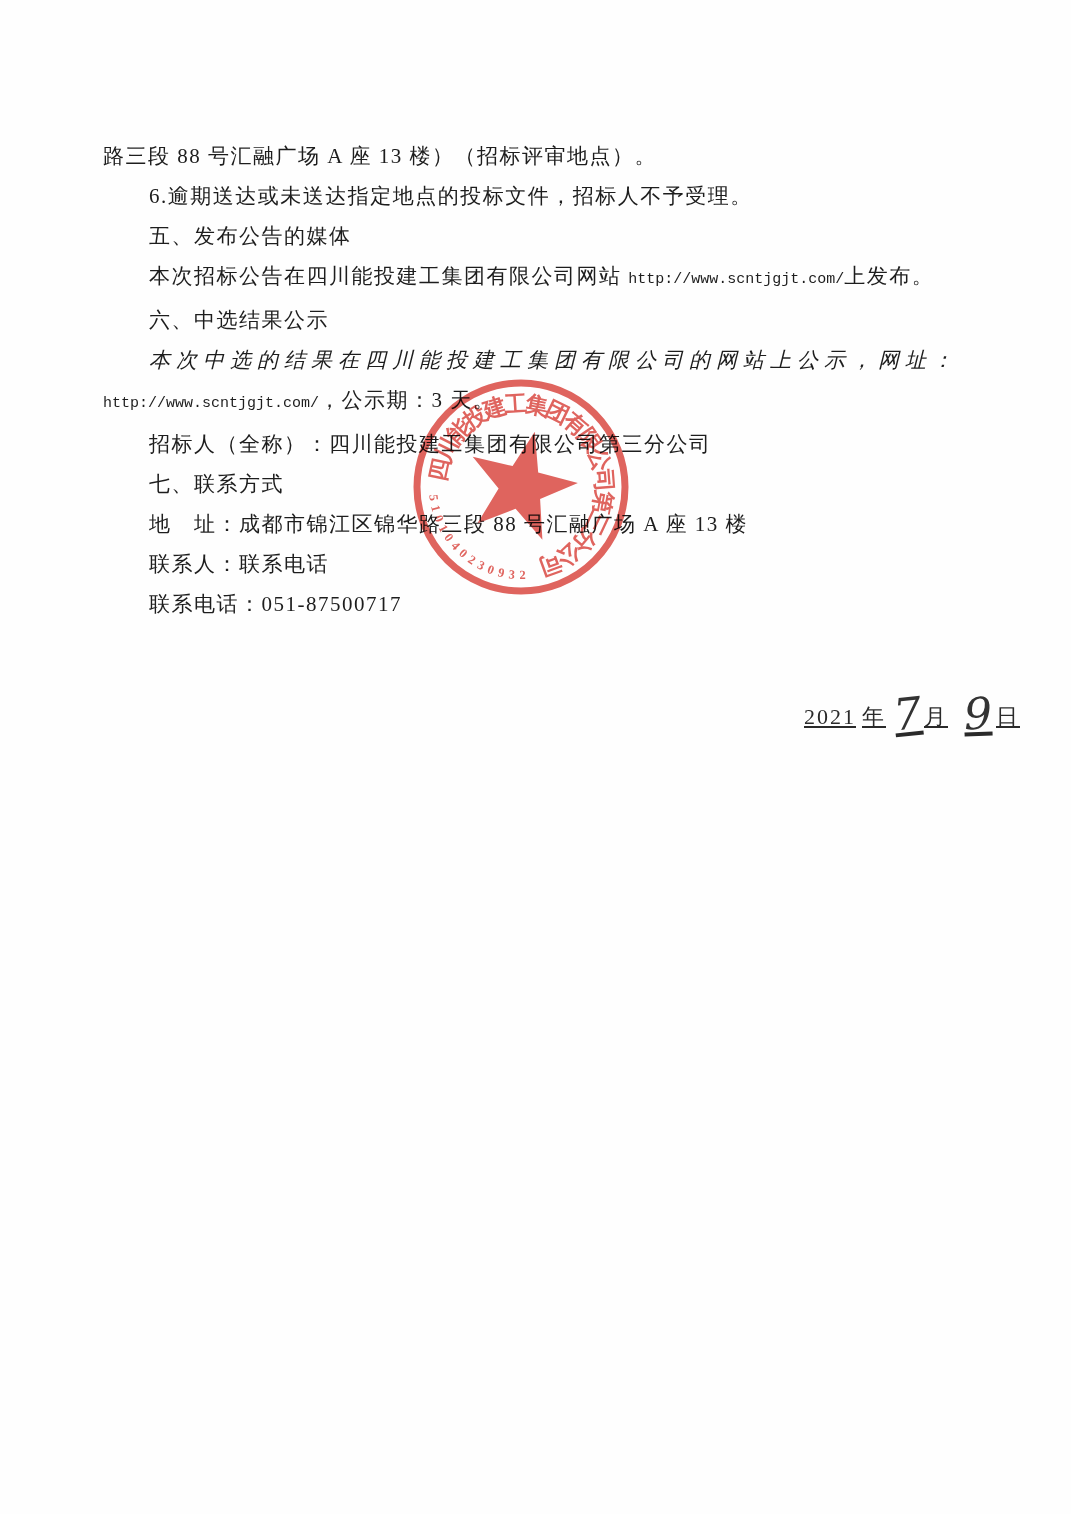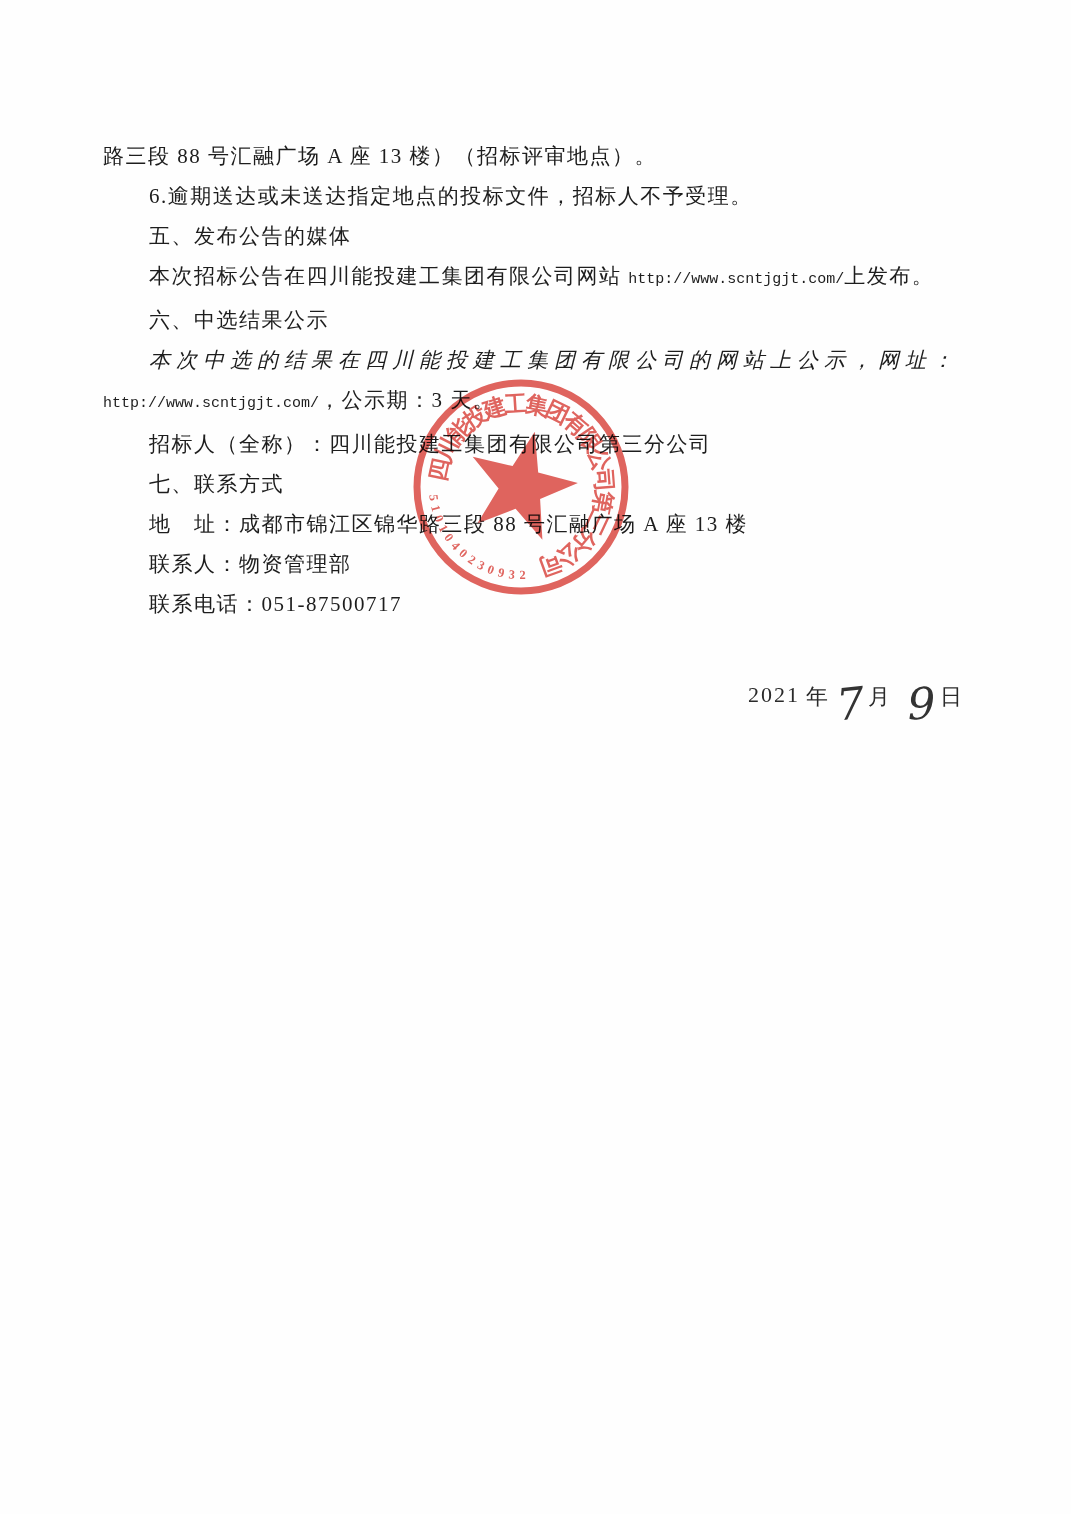--- a/index.html
+++ b/index.html
@@ -28,27 +28,29 @@
   .line.indent{text-indent:46px;}
   .line.flush{text-indent:0;}
   .line.justify-wide{text-indent:46px;letter-spacing:6px;font-style:italic;}
   .url{
     font-family:"Liberation Mono","DejaVu Sans Mono",monospace;
     font-size:15px;
     letter-spacing:0;
   }
   .date-line{
     position:absolute;
-    left:748px;
+    left:804px;
     top:682px;
     height:70px;
     display:flex;
+    align-items:center;
     color:#2a2a2a;
     font-size:22px;
     letter-spacing:2px;
+    text-decoration:underline;
   }
   .date-typed{display:inline-block;}
   .hand{
     font-family:"DejaVu Serif",serif;
     font-style:italic;
     color:#333;
     display:inline-block;
     letter-spacing:0;
   }
   .hand.month{
@@ -81,21 +83,21 @@
       <div class="line flush"><span>路三段 88 号汇融广场 A 座 13 楼）（招标评审地点）。</span></div>
       <div class="line indent"><span>6.逾期送达或未送达指定地点的投标文件，招标人不予受理。</span></div>
       <div class="line indent"><span>五、发布公告的媒体</span></div>
       <div class="line indent"><span>本次招标公告在四川能投建工集团有限公司网站 </span><span class="url">http://www.scntjgjt.com/</span><span>上发布。</span></div>
       <div class="line indent"><span>六、中选结果公示</span></div>
       <div class="line justify-wide"><span>本次中选的结果在四川能投建工集团有限公司的网站上公示，网址：</span></div>
       <div class="line flush"><span class="url">http://www.scntjgjt.com/</span><span>，公示期：3 天。</span></div>
       <div class="line indent"><span>招标人（全称）：四川能投建工集团有限公司第三分公司</span></div>
       <div class="line indent"><span>七、联系方式</span></div>
       <div class="line indent"><span>地　址：成都市锦江区锦华路三段 88 号汇融广场 A 座 13 楼</span></div>
-      <div class="line indent"><span>联系人：物资管理部</span></div>
+      <div class="line indent"><span>联系人：联系电话</span></div>
       <div class="line indent"><span>联系电话：051-87500717</span></div>
     </div>
 
   <svg id="seal" viewBox="0 0 250 250">
       <circle cx="125" cy="125" r="104" fill="none" stroke="#DC4E48" stroke-width="7"></circle>
       <text transform="translate(43.8,107.7) rotate(-78.0)" text-anchor="middle" dominant-baseline="central" font-size="23" font-weight="600" fill="#DC4E48">四</text>
       <text transform="translate(51.0,87.5) rotate(-63.1)" text-anchor="middle" dominant-baseline="central" font-size="23" font-weight="600" fill="#DC4E48">川</text>
       <text transform="translate(63.1,69.7) rotate(-48.3)" text-anchor="middle" dominant-baseline="central" font-size="23" font-weight="600" fill="#DC4E48">能</text>
       <text transform="translate(79.3,55.7) rotate(-33.4)" text-anchor="middle" dominant-baseline="central" font-size="23" font-weight="600" fill="#DC4E48">投</text>
       <text transform="translate(98.7,46.3) rotate(-18.5)" text-anchor="middle" dominant-baseline="central" font-size="23" font-weight="600" fill="#DC4E48">建</text>

